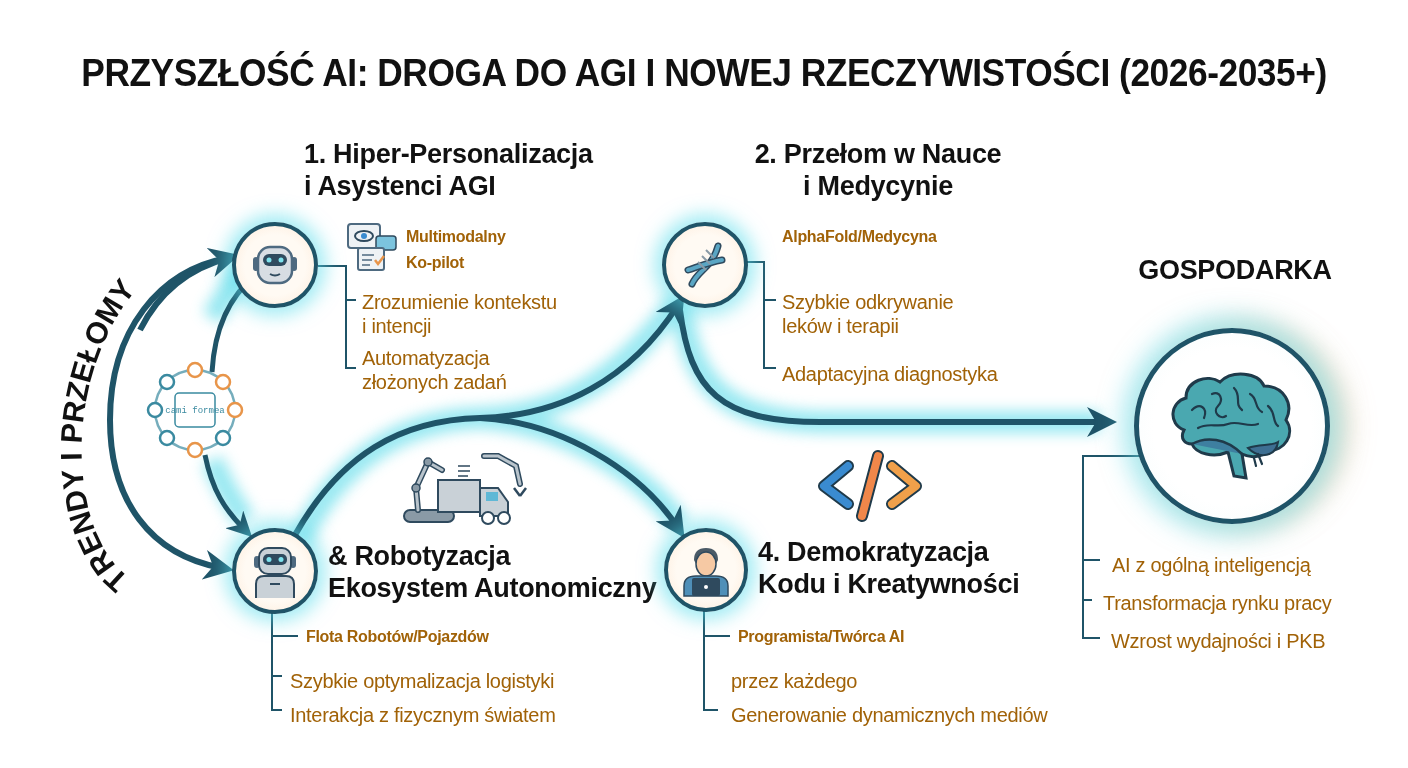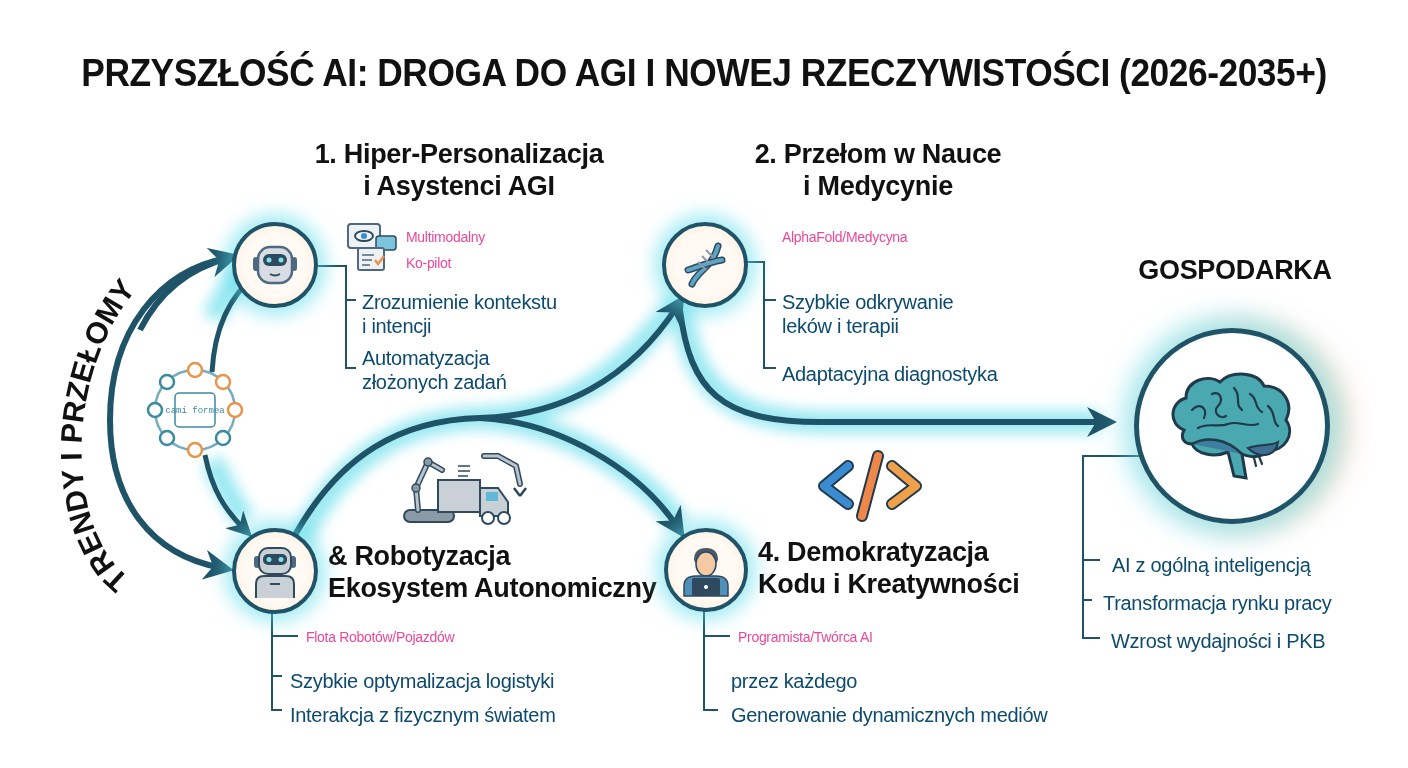--- a/index.html
+++ b/index.html
@@ -2,22 +2,22 @@
 <html><head>
 <meta charset="utf-8">
 <style>
   html, body { margin:0; padding:0; background:#ffffff; }
   body { width:1408px; height:768px; position:relative; overflow:hidden;
          font-family:"Liberation Sans", sans-serif; color:#111; }
   .abs { position:absolute; }
   .title { left:0; top:52px; width:1408px; text-align:center; font-size:38px; font-weight:bold;
            letter-spacing:-0.5px; transform:scaleX(0.93); transform-origin:center; color:#111; }
   .heading { font-size:27px; font-weight:bold; line-height:32px; color:#111; letter-spacing:-0.3px; }
-  .sub { font-size:14px; font-weight:normal; line-height:26px; color:#ec4899; letter-spacing:-0.3px; }
-  .item { font-size:20px; line-height:24px; color:#0c4a6e; letter-spacing:-0.3px; }
+  .sub { font-size:16px; font-weight:bold; line-height:26px; color:#a16207; letter-spacing:-0.3px; }
+  .item { font-size:20px; line-height:24px; color:#a16207; letter-spacing:-0.3px; }
   .node { position:absolute; border-radius:50%; border:4px solid #1f5468;
           background:radial-gradient(circle, #fffaf3 55%, #fde9d6 100%);
           box-shadow:0 0 18px 8px rgba(90,220,235,0.55); display:flex; align-items:center; justify-content:center; }
   svg { overflow:visible; }
 </style>
 </head>
 <body>
 
 <div class="abs title">PRZYSZŁOŚĆ AI: DROGA DO AGI I NOWEJ RZECZYWISTOŚCI (2026-2035+)</div>
 
@@ -81,21 +81,21 @@
       <circle cx="55" cy="95" r="7" stroke="#e8954a"></circle>
       <circle cx="27" cy="83" r="7" stroke="#3a8aa0"></circle>
       <circle cx="15" cy="55" r="7" stroke="#3a8aa0"></circle>
       <circle cx="27" cy="27" r="7" stroke="#3a8aa0"></circle>
     </g>
     <rect x="35" y="38" width="40" height="34" rx="4" fill="none" stroke="#3a8aa0" stroke-width="1.5"></rect>
     <text x="55" y="58" font-size="9" text-anchor="middle" fill="#3a8aa0" font-family="Liberation Mono, monospace">cami formea</text>
   </svg>
 </div>
 
-<div class="abs heading" style="left:294px;top:138px;width:330px;text-align:center;">
+<div class="abs heading" style="left:304px;top:138px;width:330px;">
   <div>1. Hiper-Personalizacja</div>
   <div>i Asystenci AGI</div>
 </div>
 <div class="node" style="left:232px;top:222px;width:78px;height:78px;">
   <svg width="52" height="52" viewBox="0 0 52 52">
     <rect x="4" y="18" width="6" height="14" rx="3" fill="#4e6a80"></rect>
     <rect x="42" y="18" width="6" height="14" rx="3" fill="#4e6a80"></rect>
     <rect x="9" y="8" width="34" height="36" rx="12" fill="#d8dde3" stroke="#4e6a80" stroke-width="2.5"></rect>
     <rect x="14" y="15" width="24" height="12" rx="6" fill="#2f4a5e"></rect>
     <circle cx="20" cy="21" r="2.5" fill="#7fe3ee"></circle>

